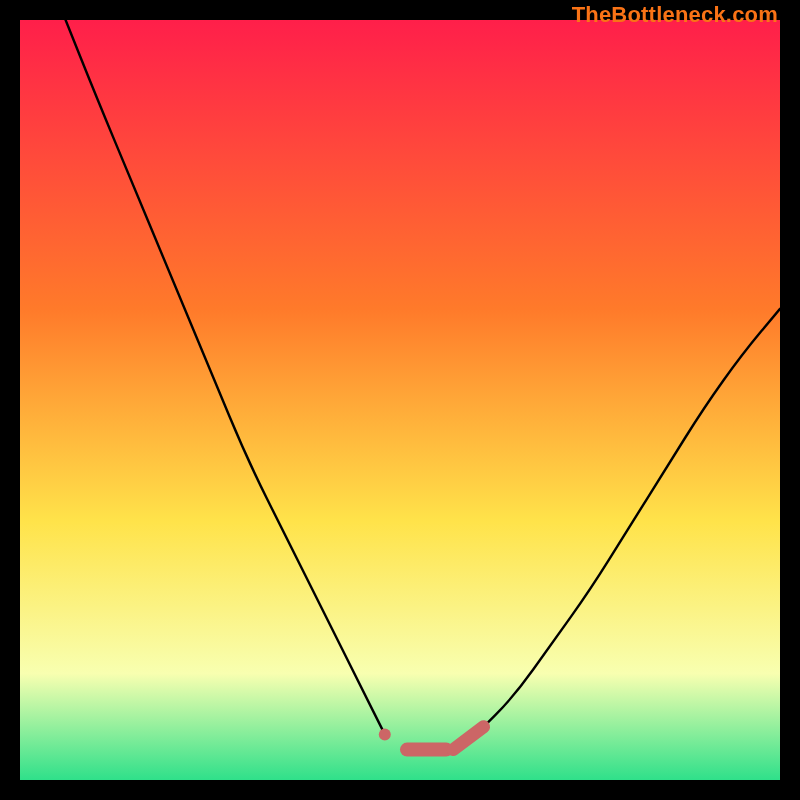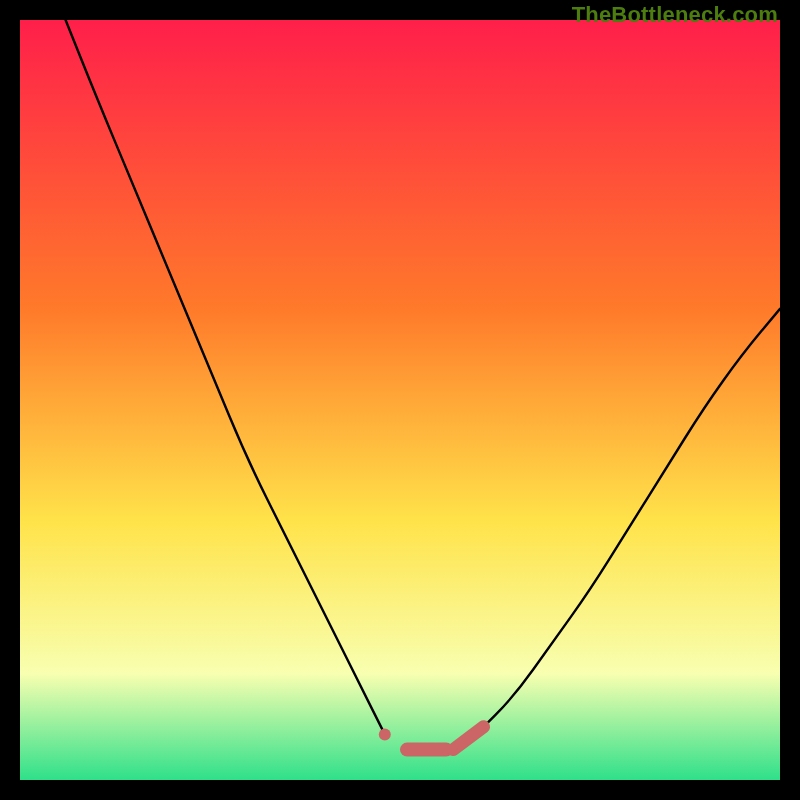--- a/index.html
+++ b/index.html
@@ -25,21 +25,21 @@
     width: 760px;
     height: 760px;
   }
   .watermark {
     position: absolute;
     top: 2px;
     right: 22px;
     font-family: Arial, Helvetica, sans-serif;
     font-size: 22px;
     font-weight: 600;
-    color: #4d7c0f;
+    color: #f97316;
     letter-spacing: 0.2px;
     pointer-events: none;
   }
 </style>
 </head>
 <body>
 
 <div class="frame">
   <svg class="plot" viewBox="0 0 760 760" preserveAspectRatio="none">
     <defs>

